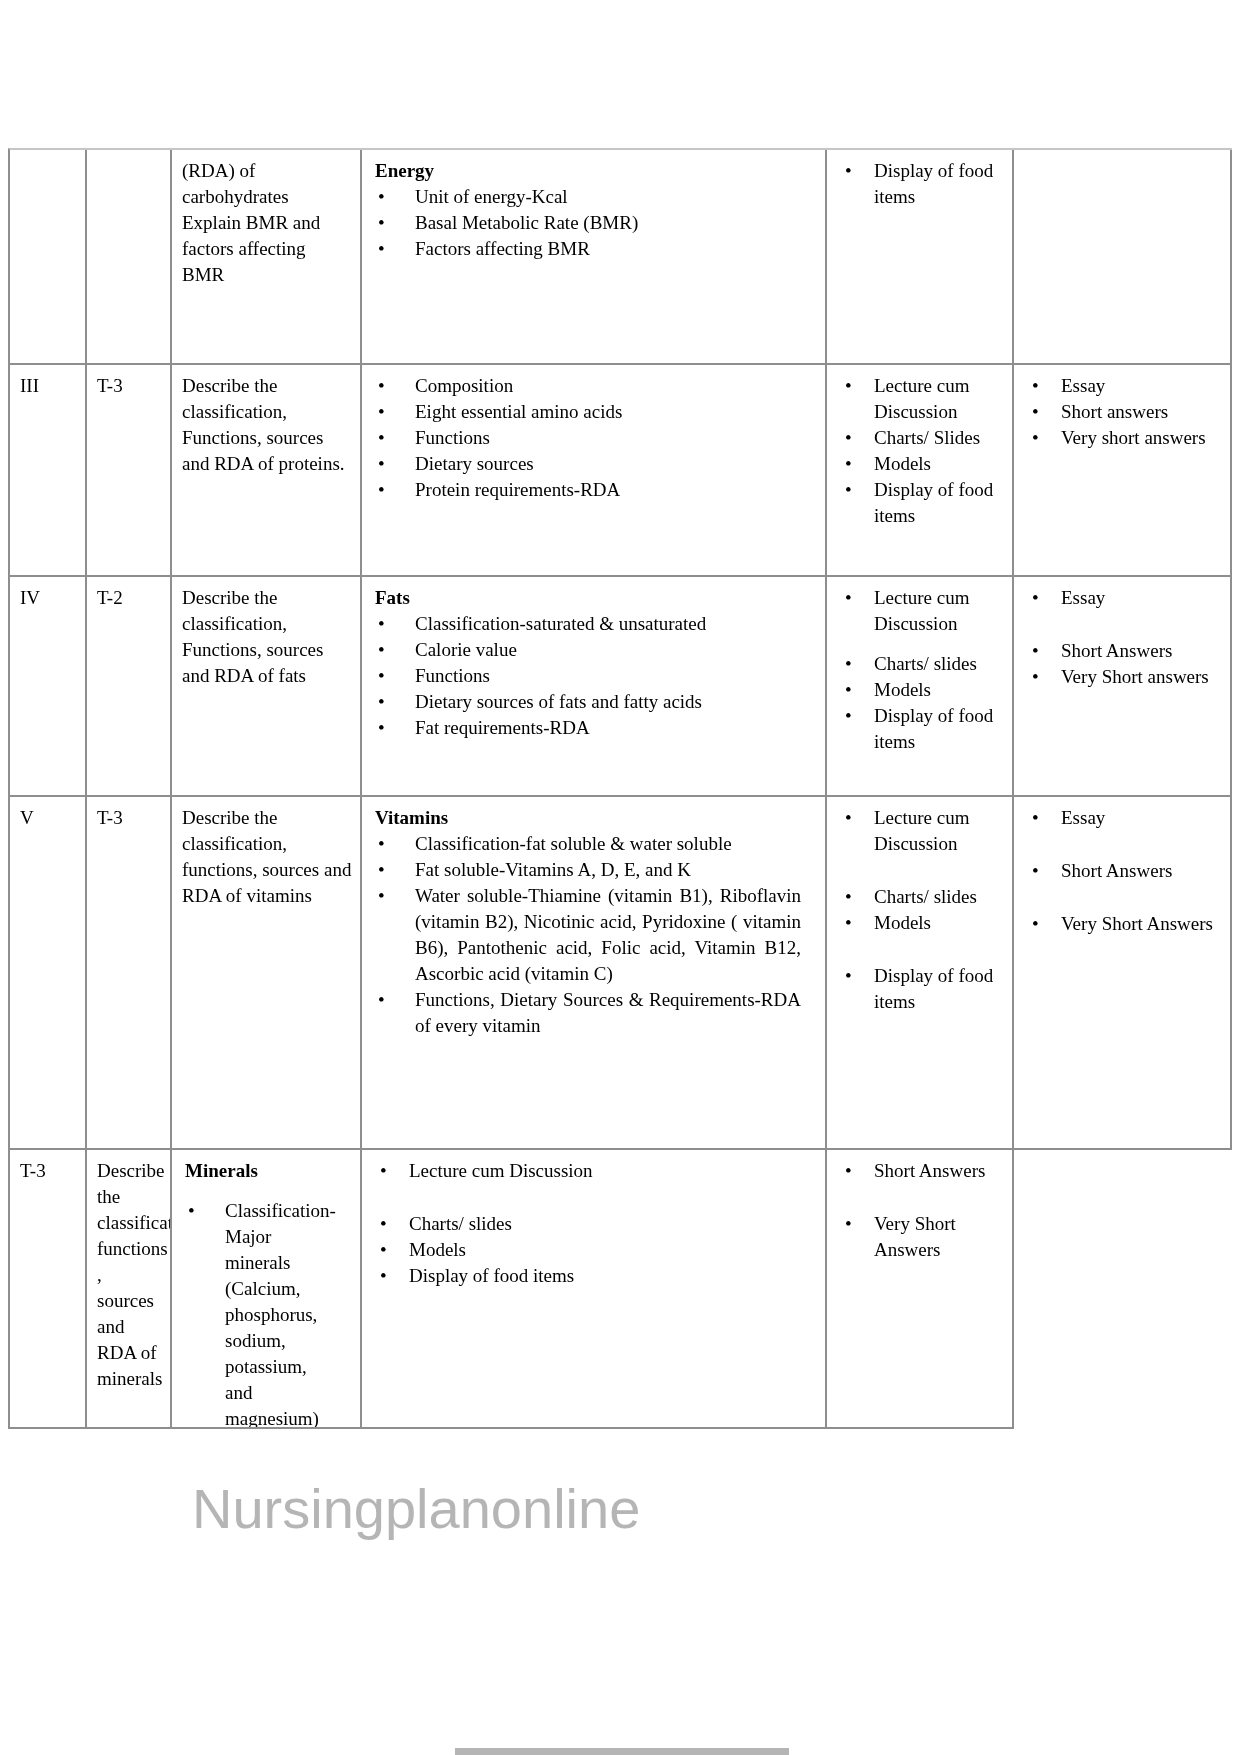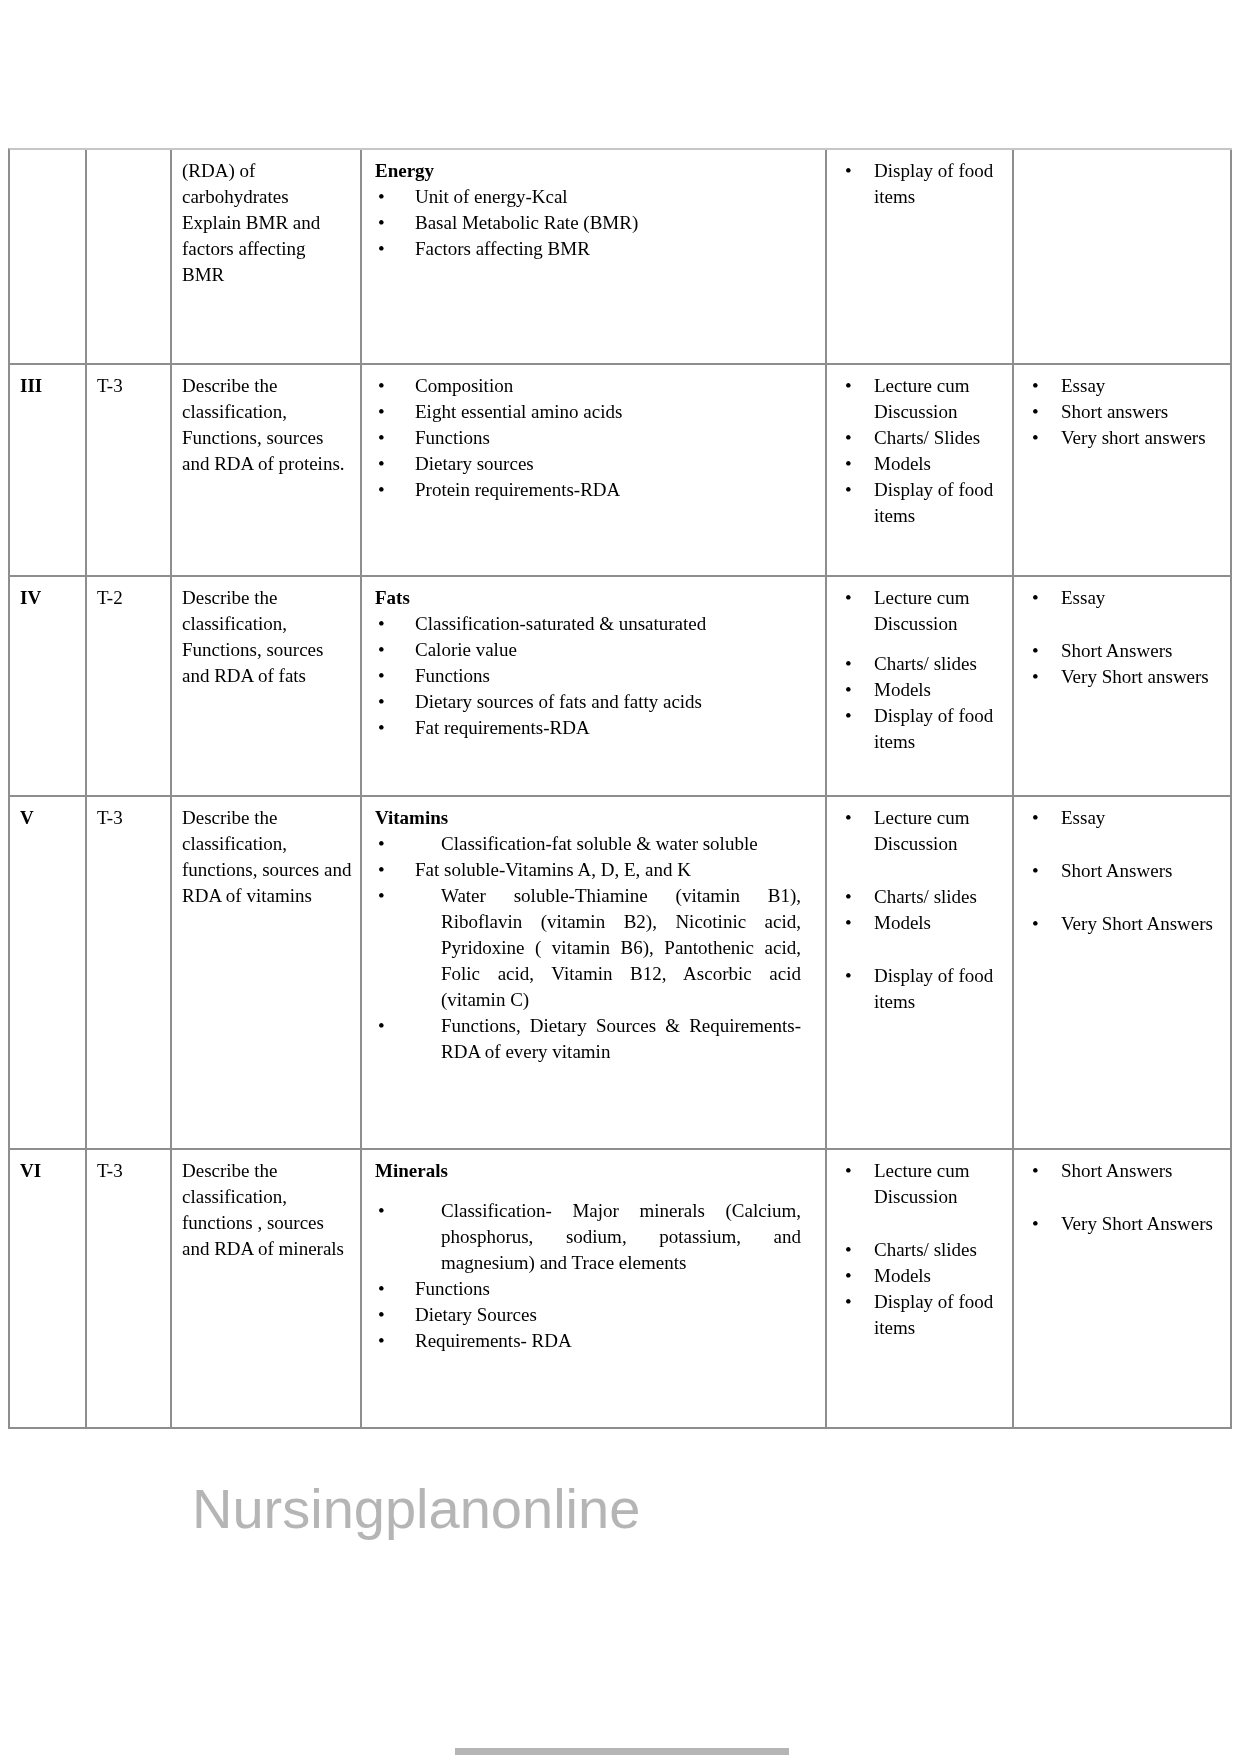--- a/index.html
+++ b/index.html
@@ -16,32 +16,32 @@
     border-left:2px solid #8e8e8e;
   }
   .cell {
     box-sizing:border-box;
     border-right:2px solid #8e8e8e;
     border-bottom:2px solid #8e8e8e;
     padding:8px 8px 4px 10px;
     font-size:19px; line-height:26px;
     overflow:hidden;
   }
-  .c-unit { font-weight:bold; }
+  .c-unit { font-weight:normal; }
   .c-obj p { margin:0; }
   .para-gap { margin-top:53px; }
   .c-content { padding-left:13px; padding-right:24px; }
   .ctitle { font-weight:bold; }
   ul.lst { list-style:none; margin:0; padding:0; }
   ul.lst li { display:flex; }
   .blt { flex:0 0 37px; padding-left:3px; }
   .c-side { padding-left:16px; padding-right:6px; }
   .c-side .blt { flex:0 0 29px; padding-left:2px; }
   .txt { flex:1 1 auto; }
-  .justify { text-align:justify;margin-left:26px; }
+  .justify { text-align:justify; }
   .gap  { margin-top:14px; }
   .gap2 { margin-top:27px; }
   .watermark {
     position:absolute; left:192px; top:1474px;
     font-family:"Liberation Sans", sans-serif;
     font-size:56px; line-height:1.25; color:#b5b5b5;
     white-space:nowrap; letter-spacing:0;
   }
   .bottom-bar {
     position:absolute; left:455px; top:1748px; width:334px; height:7px;
@@ -276,21 +276,20 @@
             <span class="blt">•</span>
             <span class="txt">Short Answers</span>
           </li>
         <li class="gap2">
             <span class="blt">•</span>
             <span class="txt">Very Short Answers</span>
           </li>
       </ul>
     </div>
 
-    <div class="cell c-unit"><span>VI</span></div>
     <div class="cell"><span>T-3</span></div>
     <div class="cell c-obj">
       <p>Describe the classification, functions , sources and RDA of minerals</p>
     </div>
     <div class="cell c-content">
       <div class="ctitle">Minerals</div>
       <ul class="lst">
         <li class="gap">
             <span class="blt">•</span>
             <span class="txt justify">Classification- Major minerals (Calcium, phosphorus, sodium, potassium, and magnesium) and Trace elements</span>

